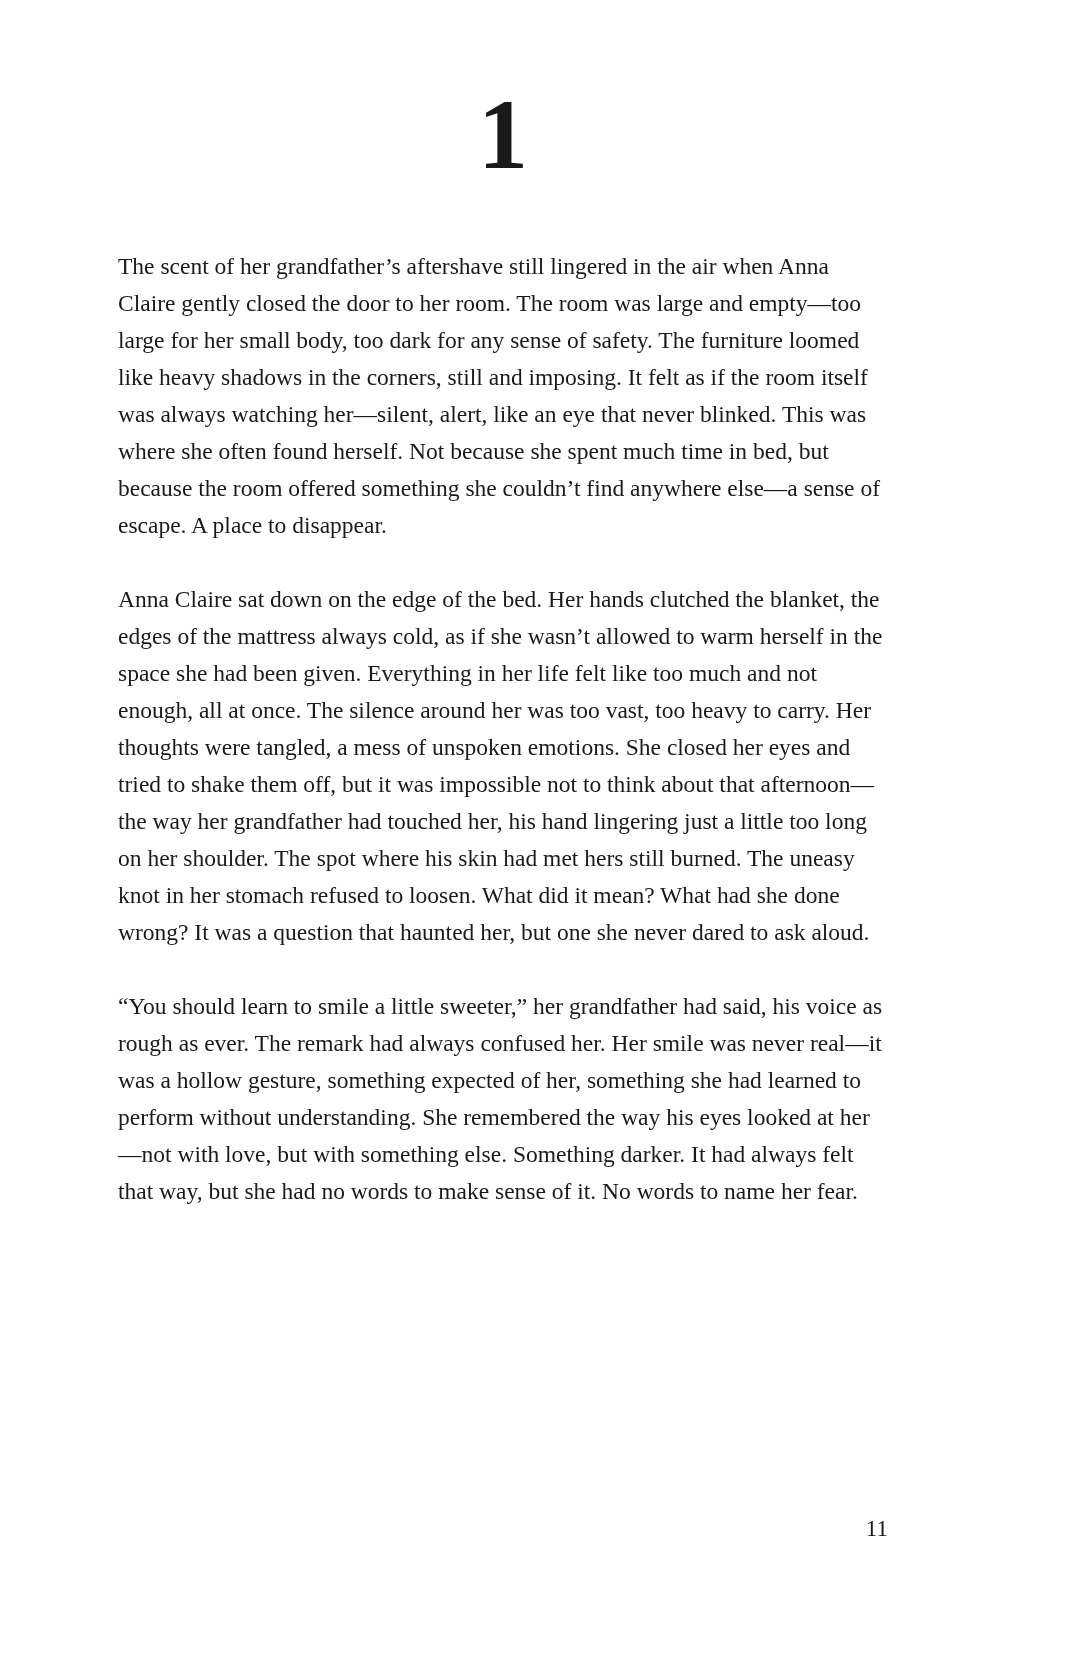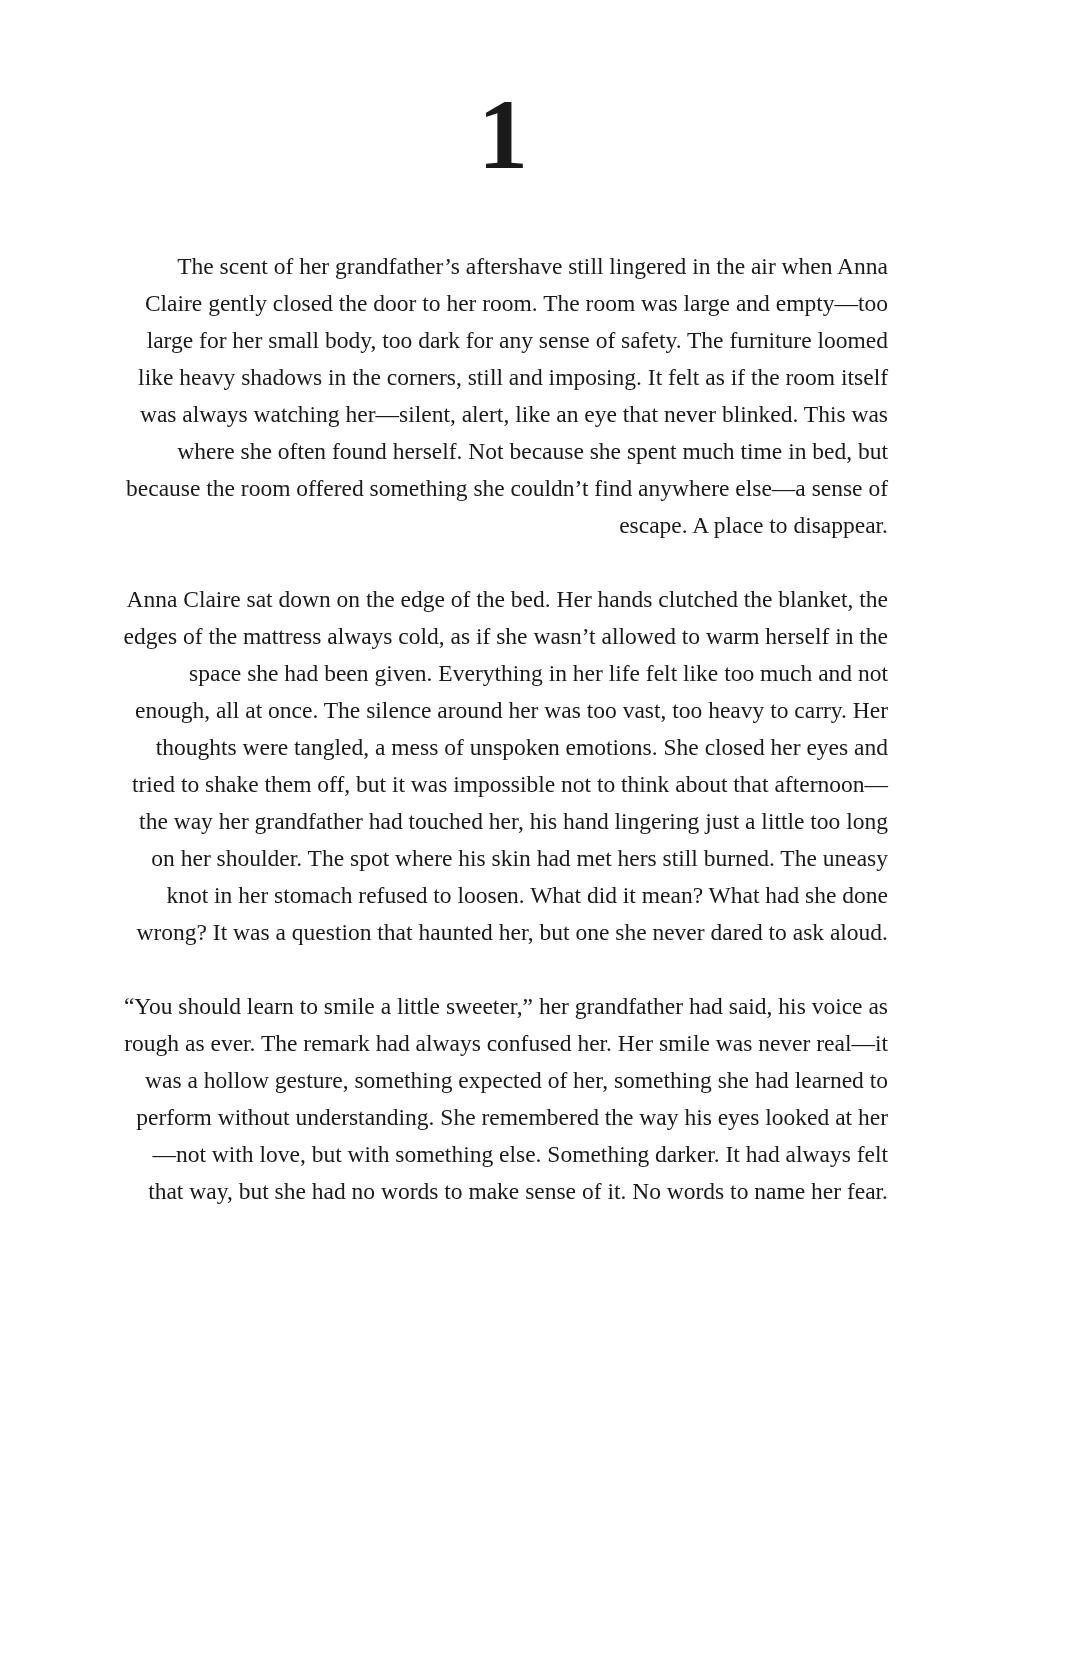--- a/index.html
+++ b/index.html
@@ -22,21 +22,21 @@
     line-height: 1.1;
     font-weight: bold;
     text-align: center;
     margin-bottom: 58px;
     letter-spacing: 0;
   }
   .body-text p {
     font-size: 23.5px;
     line-height: 37px;
     margin: 0 0 37px 0;
-    text-align: right;
+    text-align: left;
   }
   .footer {
     margin-top: auto;
     text-align: right;
   }
   .page-number {
     font-size: 23px;
     line-height: 30px;
     margin-bottom: 2px;
   }
@@ -53,15 +53,16 @@
 
   <h1 class="chapter">1</h1>
 
   <div class="body-text">
     <p>The scent of her grandfather’s aftershave still lingered in the air when Anna Claire gently closed the door to her room. The room was large and empty—too large for her small body, too dark for any sense of safety. The furniture loomed like heavy shadows in the corners, still and imposing. It felt as if the room itself was always watching her—silent, alert, like an eye that never blinked. This was where she often found herself. Not because she spent much time in bed, but because the room offered something she couldn’t find anywhere else—a sense of escape. A place to disappear.</p>
     <p>Anna Claire sat down on the edge of the bed. Her hands clutched the blanket, the edges of the mattress always cold, as if she wasn’t allowed to warm herself in the space she had been given. Everything in her life felt like too much and not enough, all at once. The silence around her was too vast, too heavy to carry. Her thoughts were tangled, a mess of unspoken emotions. She closed her eyes and tried to shake them off, but it was impossible not to think about that afternoon—the way her grandfather had touched her, his hand lingering just a little too long on her shoulder. The spot where his skin had met hers still burned. The uneasy knot in her stomach refused to loosen. What did it mean? What had she done wrong? It was a question that haunted her, but one she never dared to ask aloud.</p>
     <p>“You should learn to smile a little sweeter,” her grandfather had said, his voice as rough as ever. The remark had always confused her. Her smile was never real—it was a hollow gesture, something expected of her, something she had learned to perform without understanding. She remembered the way his eyes looked at her—not with love, but with something else. Something darker. It had always felt that way, but she had no words to make sense of it. No words to name her fear.</p>
   </div>
 
   <div class="footer">
+    <div class="page-number">11</div>
   </div>
 
 </div>
 
 </body></html>

